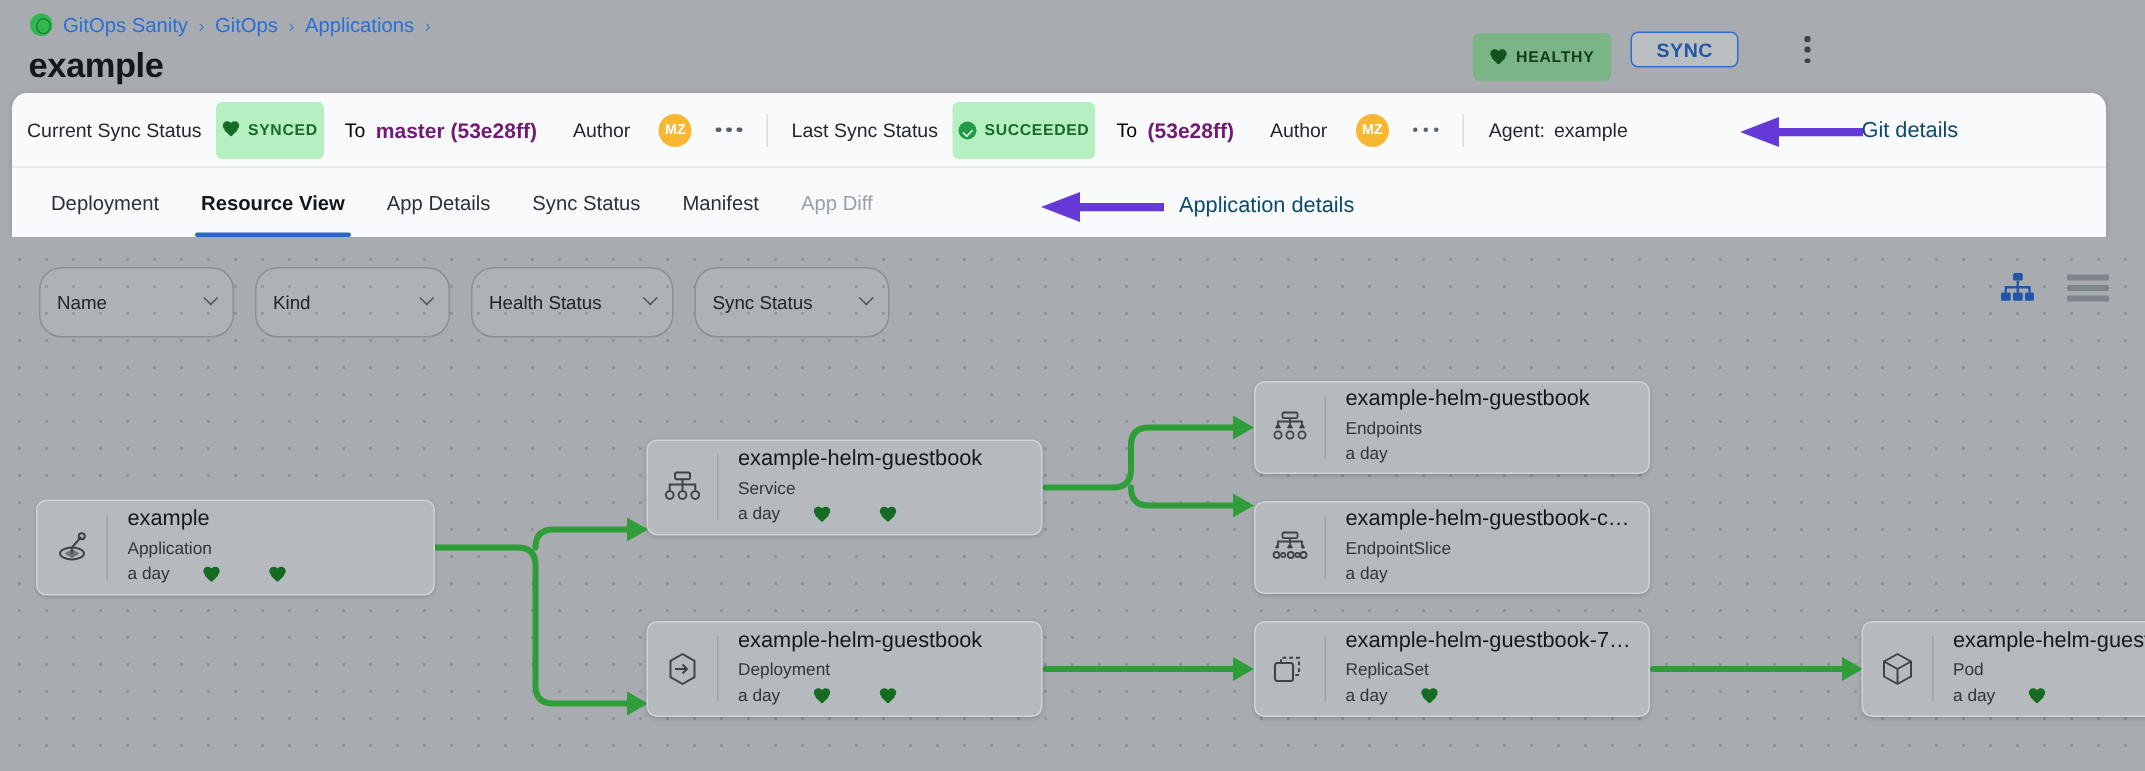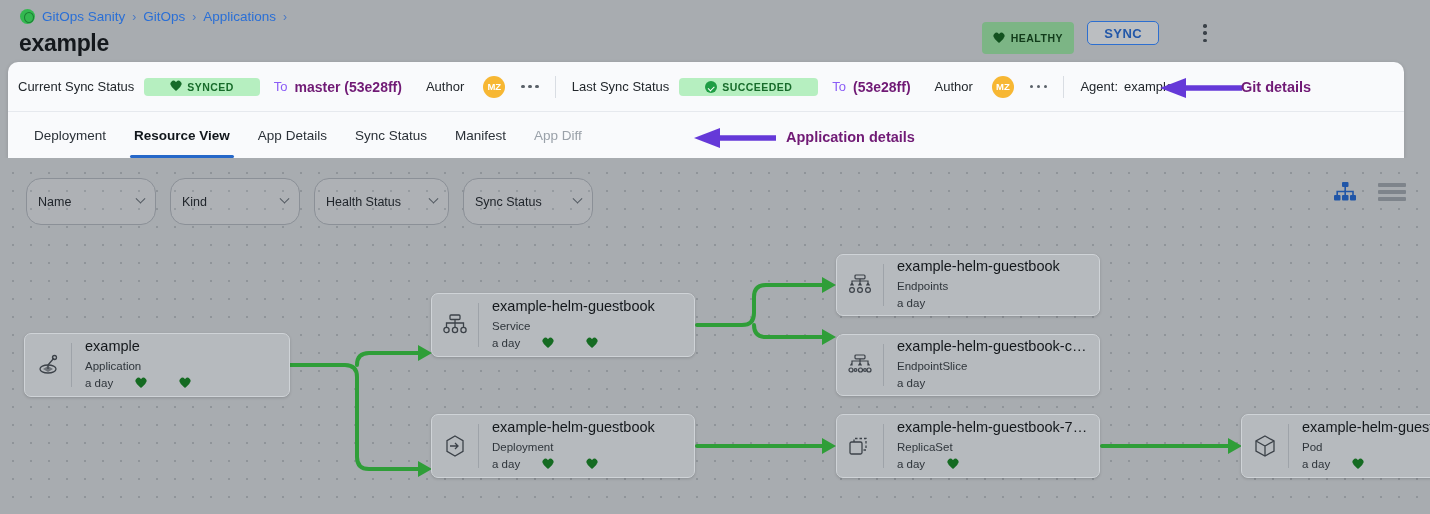--- a/index.html
+++ b/index.html
@@ -38,46 +38,46 @@
   .kebab-v { position:absolute; right:27px; top:24px; width:4px; height:18px; cursor:pointer;
       display:flex; flex-direction:column; justify-content:space-between; align-items:center; }
   .kebab-v i { width:3.5px; height:3.5px; border-radius:50%; background:#3a4148; display:block; }
 
   
   .panel { position:absolute; left:8px; top:62px; width:1396px; height:96px;
      background:#f9fafc; border-radius:10px 10px 0 0; box-shadow:0 1px 4px rgba(0,0,0,.14);text-decoration:underline; }
   .syncbar { position:absolute; left:0; top:0; width:100%; height:50px;
      display:flex; align-items:center; border-bottom:1px solid #e6e9ee; padding-left:10px; font-size:13px; }
   .sb-label { color:#22272c; margin-right:10px; white-space:nowrap; }
-  .pill { height:18px; padding:0 26px; border-radius:4px; background:#b6efc0; color:#176b2a;
+  .pill { height:38px; padding:0 4px; border-radius:4px; background:#b6efc0; color:#176b2a;
      font-size:10.5px; font-weight:700; letter-spacing:.45px; display:flex; align-items:center; gap:5px;text-align:right; }
   .pill .heart::before, .pill .heart::after { background:#176b2a; }
   .chk { width:12px; height:12px; border-radius:50%; background:#1f9d44; position:relative; display:inline-block; }
   .chk::after { content:""; position:absolute; left:2.6px; top:5px; width:5px; height:2.5px;
      border-left:1.7px solid #fff; border-bottom:1.7px solid #fff; transform:rotate(-45deg); }
-  .to-word { color:#8b5cf6; margin:0 7px 0 14px;text-align:right; }
+  .to-word { color:#000000; margin:0 7px 0 14px;text-align:right; }
   .ref { color:#701a75; font-weight:700; font-size:14px; }
   .avatar { width:22px; height:22px; border-radius:50%; background:#f7b733; color:#fff;
      font-size:9.5px; font-weight:700; display:flex; align-items:center; justify-content:center; margin-left:9px; }
   .kebab-h { display:flex; gap:3.5px; margin-left:16px; cursor:pointer; }
   .kebab-h i { width:3.5px; height:3.5px; border-radius:50%; background:#5a6169; display:block; }
   .vdiv { width:1px; height:22px; background:#d9dde3; margin:0 16px; }
   .agent-val { color:#22272c; margin-left:6px; }
 
   .tabbar { position:absolute; left:0; top:50px; width:100%; height:46px; display:flex;
      align-items:center; padding-left:12px; }
   .tab { font-size:13.5px; color:#2b3138; padding:0 14px; height:46px; display:flex; align-items:center;
      cursor:pointer; position:relative; }
   .tab.active { font-weight:700; color:#11161b; }
   .tab.active::after { content:""; position:absolute; left:10px; right:10px; bottom:0; height:2.6px;
      background:#2668c9; border-radius:2px; }
   .tab.disabled { color:#9aa1a9; cursor:default; }
 
   
-  .anno-label { position:absolute; color:#701a75; font-weight:700; font-size:14.5px; }
+  .anno-label { position:absolute; color:#0c4a6e; font-weight:400; font-size:14.5px; }
   .anno-arrow { position:absolute; }
 
   
   .canvas { position:absolute; left:0; top:158px; width:1430px; height:356px;
      background-color:#a8acb0;
      background-image:radial-gradient(#8f9499 1px, transparent 1.1px);
      background-size:18px 18px; background-position:4px 6px; }
 
   .filters { position:absolute; left:26px; top:178px; display:flex; gap:14px; z-index:5; }
   .filter { width:130px; height:47px; border:1px solid #8b9097; border-radius:15px;

